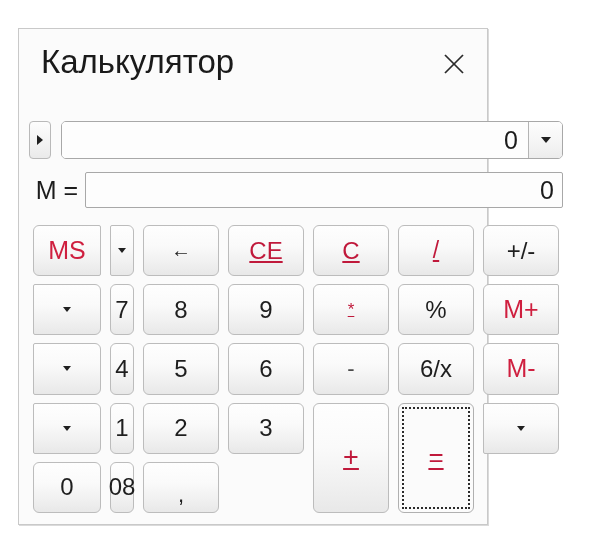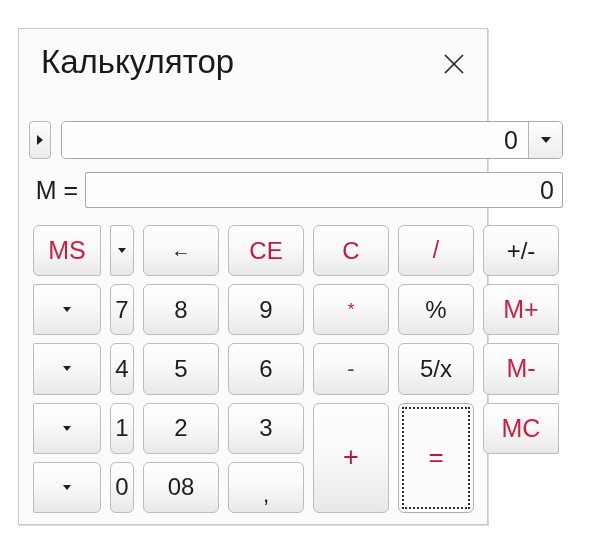--- a/index.html
+++ b/index.html
@@ -170,21 +170,21 @@
     padding: 0;
     box-sizing: border-box;
     font-family: "Liberation Sans", sans-serif;
     user-select: none;
   }
   .key.mem {
     color: #cf1f3f;
     font-size: 25px;
     border-radius: 6px 2px 2px 6px;
   }
-  .key.op-red { color: #c0193b; }
+  .key.op-red { color: #c0193b; text-decoration: underline; }
   .key.dropdown {
     border-radius: 2px 6px 6px 2px;
     font-size: 10px;
   }
   .key.tall { grid-row: span 2; }
   .key.focused {
     border: 1px solid #b0b0b0;
     background: #fbfbfb;
     position: relative;
   }
@@ -279,33 +279,32 @@
     <button class="key">%</button>
 
     <button class="key mem">M+</button>
     <button class="key dropdown">
       <span class="tri-down sm"></span>
     </button>
     <button class="key">4</button>
     <button class="key">5</button>
     <button class="key">6</button>
     <button class="key minus">-</button>
-    <button class="key">5/x</button>
+    <button class="key">6/x</button>
 
     <button class="key mem">M-</button>
     <button class="key dropdown">
       <span class="tri-down sm"></span>
     </button>
     <button class="key">1</button>
     <button class="key">2</button>
     <button class="key">3</button>
     <button class="key tall op-red plus">+</button>
     <button class="key tall focused op-red equals">=</button>
 
-    <button class="key mem">MC</button>
     <button class="key dropdown">
       <span class="tri-down sm"></span>
     </button>
     <button class="key">0</button>
     <button class="key">08</button>
     <button class="key comma">,</button>
 
   </div>
 </div>
 

